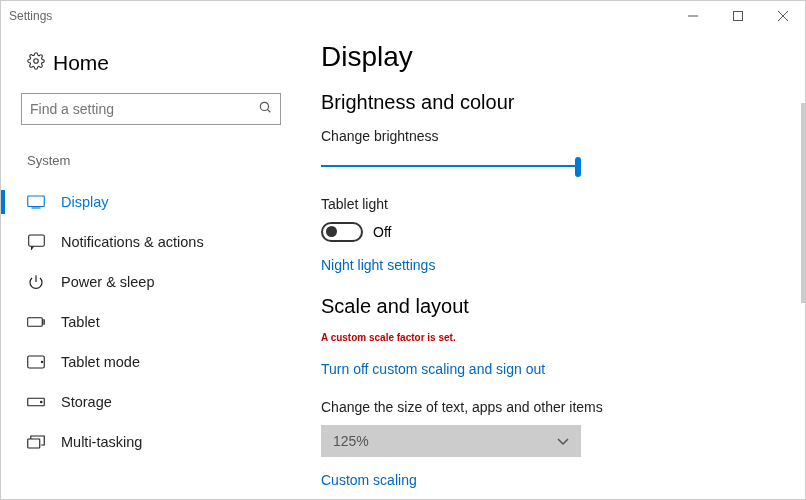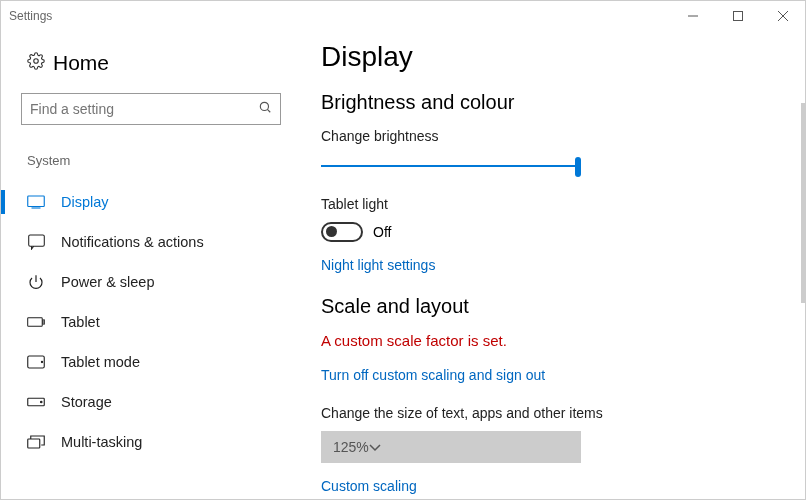--- a/index.html
+++ b/index.html
@@ -24,22 +24,22 @@
   h2 { font-size: 20px; font-weight: 400; margin-bottom: 14px; margin-top: 6px; }
   .field-label { font-size: 14px; color: #222; margin-bottom: 10px; }
   .slider-wrap { position: relative; width: 260px; height: 24px; margin-bottom: 18px; }
   .slider-track { position: absolute; top: 11px; left: 0; right: 0; height: 2px; background: #0078d7; }
   .slider-thumb { position: absolute; top: 3px; width: 6px; height: 20px; background: #0078d7; border-radius: 3px; }
   .toggle-row { display: flex; align-items: center; gap: 10px; margin-bottom: 14px; }
   .toggle { width: 42px; height: 20px; border: 2.5px solid #333; border-radius: 20px; position: relative; cursor: pointer; }
   .toggle .knob { width: 11px; height: 11px; background: #333; border-radius: 50%; position: absolute; top: 2px; left: 3px; }
   .toggle-label { font-size: 14px; }
   .link { color: #0067c0; font-size: 14px; cursor: pointer; display: inline-block; margin-bottom: 16px; }
-  .warn { color: #c00000; font-size: 15px; margin-bottom: 2px; }
-  .dropdown { display: flex; align-items: center; justify-content: flex-start; width: 260px; height: 32px; background: #ccc; padding: 0 12px; font-size: 14px; color: #555; margin-bottom: 14px; cursor: pointer; }
+  .warn { color: #c00000; font-size: 10px; margin-bottom: 2px; font-weight: bold; }
+  .dropdown { display: flex; align-items: center; justify-content: space-between; width: 260px; height: 32px; background: #ccc; padding: 0 12px; font-size: 14px; color: #555; margin-bottom: 14px; cursor: pointer; }
   .scrollbar-track { position: absolute; right: 0; top: 72px; width: 4px; height: 200px; background: #ccc; }
 </style>
 </head>
 <body>
 
 <div class="titlebar">
   <span>Settings</span>
   <span class="spacer"></span>
   <div class="win-btn">
     <svg viewBox="0 0 10 10">

